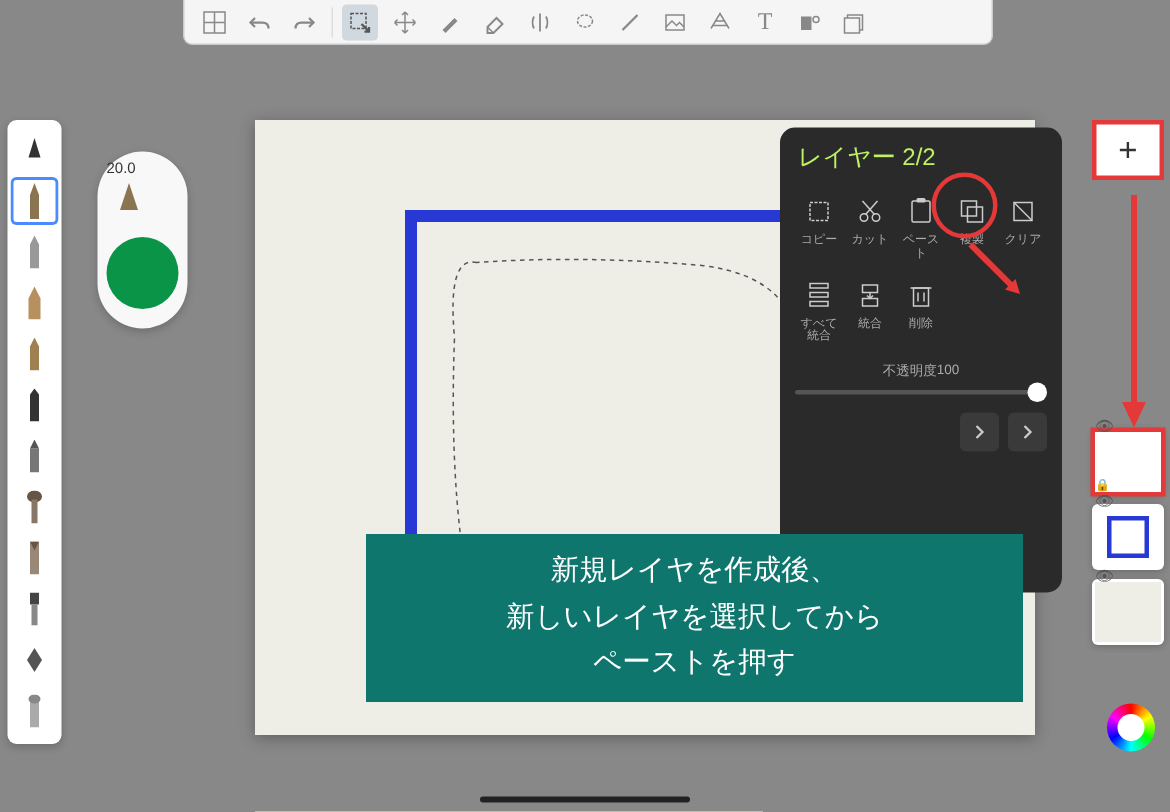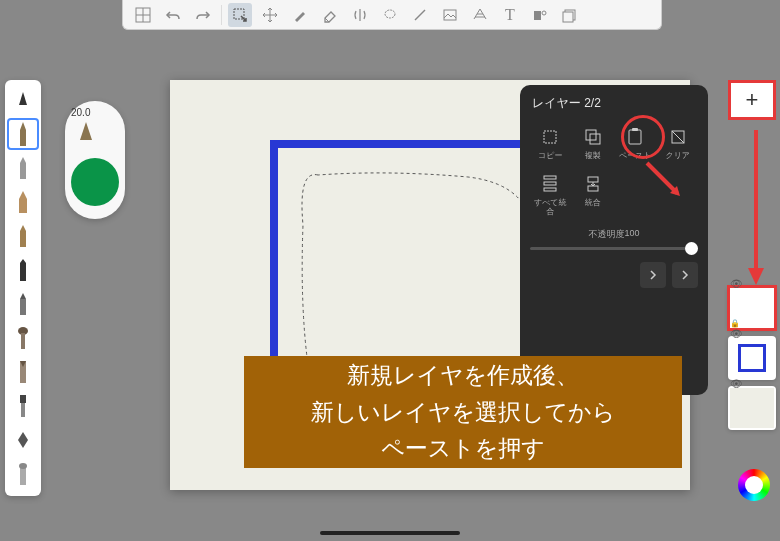--- a/index.html
+++ b/index.html
@@ -22,22 +22,22 @@
 .brush-preview { width: 30px; height: 30px; display: flex; align-items: center; justify-content: center; }
 .brush-color-circle { width: 48px; height: 48px; border-radius: 50%; background: #0a9448; margin-top: 8px; }
 
 
 .canvas-area { position: absolute; left: 170px; top: 80px; width: 520px; height: 410px; background: #eeeee6; box-shadow: 0 2px 10px rgba(0,0,0,0.3); }
 .blue-rect { position: absolute; left: 100px; top: 60px; width: 300px; height: 300px; border: 8px solid #2838d4; }
 .selection-path { position: absolute; left: 118px; top: 85px; }
 
 
 .layer-panel { position: absolute; left: 520px; top: 85px; width: 188px; height: 310px; background: #2a2a2a; border-radius: 10px; color: #ccc; padding: 10px 10px; font-size: 9px; }
-.layer-panel-title { font-size: 12px; color: #e5e5e5; margin-bottom: 10px; padding-left: 2px; }
-.layer-grid { display: grid; grid-template-columns: repeat(4, 1fr); gap: 4px 2px; }
+.layer-panel-title { font-size: 16px; color: #bef264; margin-bottom: 10px; padding-left: 2px; }
+.layer-grid { display: grid; grid-template-columns: repeat(5, 1fr); gap: 4px 2px; }
 .layer-action { display: flex; flex-direction: column; align-items: center; gap: 4px; padding: 4px 0; cursor: pointer; }
 .layer-action-icon { width: 22px; height: 22px; display: flex; align-items: center; justify-content: center; color: #ccc; font-size: 16px; }
 .layer-action-label { font-size: 8px; color: #aaa; text-align: center; line-height: 1.1; }
 .opacity-row { margin-top: 8px; }
 .opacity-label { font-size: 9px; color: #aaa; display: flex; justify-content: center; }
 .opacity-slider { width: 100%; height: 3px; background: #555; border-radius: 2px; position: relative; margin-top: 6px; }
 .opacity-thumb { position: absolute; right: 0; top: -5px; width: 13px; height: 13px; border-radius: 50%; background: #fff; }
 .chevron-row { display: flex; justify-content: flex-end; gap: 6px; margin-top: 12px; }
 .chevron-btn { width: 26px; height: 26px; background: #3a3a3a; border-radius: 4px; display: flex; align-items: center; justify-content: center; color: #ccc; cursor: pointer; }
 
@@ -57,21 +57,21 @@
 .blue-sq-thumb { width: 28px; height: 28px; border: 3px solid #2838d4; }
 
 
 .add-layer-box { position: absolute; right: 4px; top: 80px; width: 48px; height: 40px; background: #fff; display: flex; align-items: center; justify-content: center; border: 3px solid #e53939; font-size: 22px; color: #333; cursor: pointer; }
 
 
 .color-wheel { position: absolute; right: 10px; bottom: 40px; width: 32px; height: 32px; border-radius: 50%; background: conic-gradient(red, yellow, lime, cyan, blue, magenta, red); display: flex; align-items: center; justify-content: center; cursor: pointer; }
 .color-wheel::after { content: ''; width: 18px; height: 18px; background: #fff; border-radius: 50%; }
 
 
-.instruction-box { position: absolute; left: 244px; top: 356px; width: 438px; height: 112px; background: #a16207; color: #fff; display: flex; align-items: center; justify-content: center; text-align: center; font-size: 23px; line-height: 1.6; padding: 10px 20px; }
+.instruction-box { position: absolute; left: 244px; top: 356px; width: 438px; height: 112px; background: #0f766e; color: #fff; display: flex; align-items: center; justify-content: center; text-align: center; font-size: 19px; line-height: 1.6; padding: 10px 20px; }
 
 
 .home-indicator { position: absolute; bottom: 6px; left: 50%; transform: translateX(-50%); width: 140px; height: 4px; background: #222; border-radius: 2px; }
 
 
 svg { display: block; }
 </style>
 </head>
 <body>
 
@@ -253,34 +253,45 @@
       <div class="layer-action-icon">
           <svg width="18" height="18">
             <rect x="3" y="3" width="12" height="12" fill="none" stroke="#ccc" stroke-dasharray="2 1"></rect>
           </svg>
         </div>
       <div class="layer-action-label">コピー</div>
     </div>
     <div class="layer-action">
       <div class="layer-action-icon">
           <svg width="18" height="18">
+            <circle cx="5" cy="13" r="2.5" fill="none" stroke="#ccc"></circle>
+            <circle cx="13" cy="13" r="2.5" fill="none" stroke="#ccc"></circle>
+            <line x1="6" y1="11" x2="14" y2="2" stroke="#ccc"></line>
+            <line x1="12" y1="11" x2="4" y2="2" stroke="#ccc"></line>
+          </svg>
+        </div>
+      <div class="layer-action-label">カット</div>
+    </div>
+    <div class="layer-action">
+      <div class="layer-action-icon">
+          <svg width="18" height="18">
+            <rect x="3" y="2" width="12" height="14" rx="1" fill="none" stroke="#ccc"></rect>
+            <rect x="6" y="0" width="6" height="3" rx="1" fill="#ccc"></rect>
+          </svg>
+        </div>
+      <div class="layer-action-label">ペースト</div>
+    </div>
+    <div class="layer-action">
+      <div class="layer-action-icon">
+          <svg width="18" height="18">
             <rect x="2" y="2" width="10" height="10" fill="none" stroke="#ccc"></rect>
             <rect x="6" y="6" width="10" height="10" fill="none" stroke="#ccc"></rect>
           </svg>
         </div>
       <div class="layer-action-label">複製</div>
-    </div>
-    <div class="layer-action">
-      <div class="layer-action-icon">
-          <svg width="18" height="18">
-            <rect x="3" y="2" width="12" height="14" rx="1" fill="none" stroke="#ccc"></rect>
-            <rect x="6" y="0" width="6" height="3" rx="1" fill="#ccc"></rect>
-          </svg>
-        </div>
-      <div class="layer-action-label">ペースト</div>
     </div>
     <div class="layer-action">
       <div class="layer-action-icon">
           <svg width="18" height="18">
             <rect x="3" y="3" width="12" height="12" fill="none" stroke="#ccc"></rect>
             <line x1="3" y1="3" x2="15" y2="15" stroke="#ccc"></line>
           </svg>
         </div>
       <div class="layer-action-label">クリア</div>
     </div>
@@ -296,20 +307,31 @@
     </div>
     <div class="layer-action">
       <div class="layer-action-icon">
           <svg width="18" height="18">
             <rect x="4" y="2" width="10" height="5" fill="none" stroke="#ccc"></rect>
             <rect x="4" y="11" width="10" height="5" fill="none" stroke="#ccc"></rect>
             <path d="M9 7 L9 11 M7 9 L9 11 L11 9" fill="none" stroke="#ccc"></path>
           </svg>
         </div>
       <div class="layer-action-label">統合</div>
+    </div>
+    <div class="layer-action">
+      <div class="layer-action-icon">
+          <svg width="18" height="18">
+            <rect x="4" y="4" width="10" height="12" fill="none" stroke="#ccc"></rect>
+            <line x1="2" y1="4" x2="16" y2="4" stroke="#ccc"></line>
+            <line x1="7" y1="7" x2="7" y2="13" stroke="#ccc"></line>
+            <line x1="11" y1="7" x2="11" y2="13" stroke="#ccc"></line>
+          </svg>
+        </div>
+      <div class="layer-action-label">削除</div>
     </div>
   </div>
   <div class="opacity-row">
     <div class="opacity-label">
       <span>不透明度</span>
       <span>100</span>
     </div>
     <div class="opacity-slider">
       <div class="opacity-thumb"></div>
     </div>

